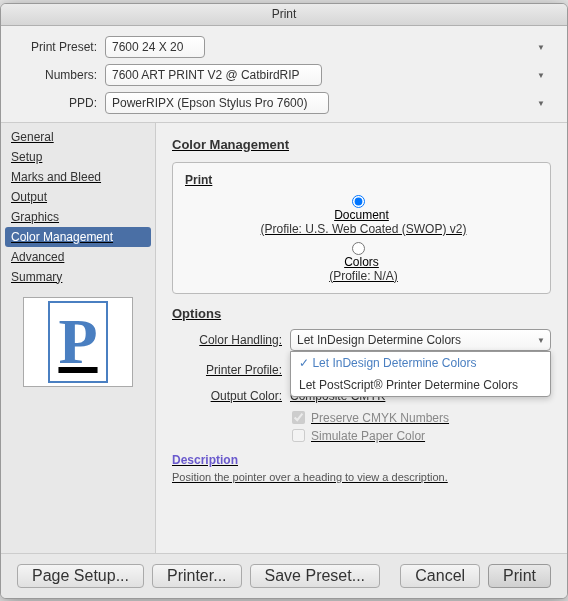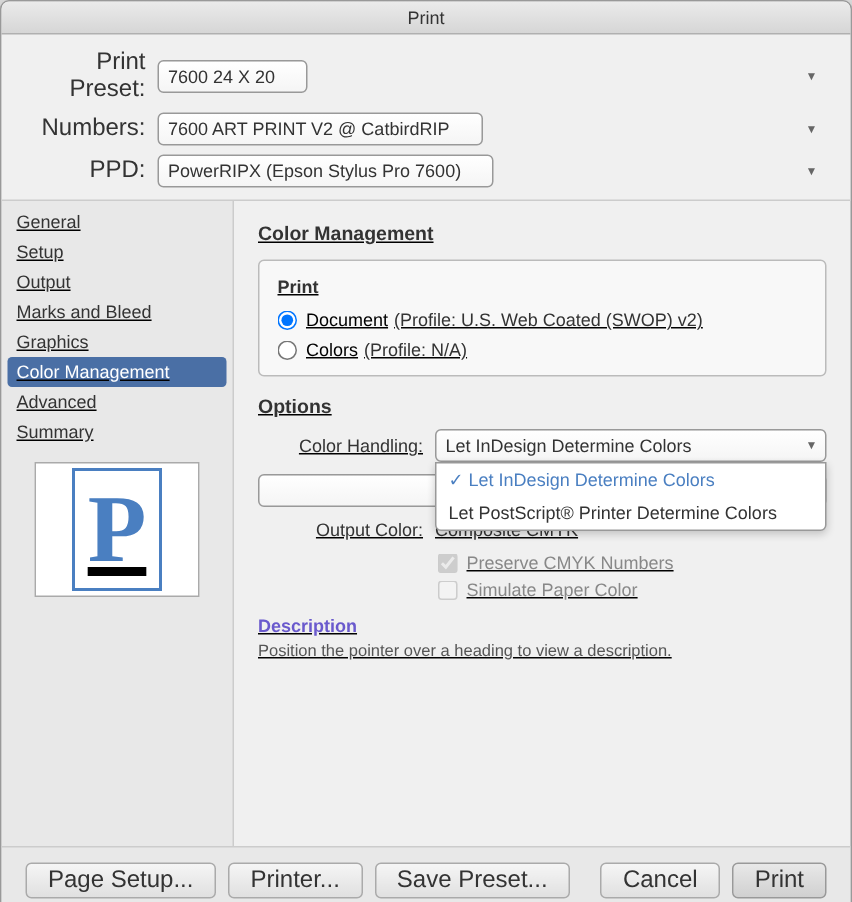--- a/index.html
+++ b/index.html
@@ -43,21 +43,21 @@
       display: flex;
       align-items: center;
       margin-bottom: 6px;
     }
     .field-row:last-child { margin-bottom: 0; }
     .field-label {
       text-align: right;
       width: 80px;
       margin-right: 8px;
       color: #333;
-      font-size: 16px;
+      font-size: 12px;
       flex-shrink: 0;
     }
     .field-select {
       flex: 1;
       height: 22px;
       border: 1px solid #999;
       border-radius: 4px;
       background: linear-gradient(to bottom, #fff, #f5f5f5);
       padding: 0 20px 0 6px;
       font-size: 12px;
@@ -146,20 +146,21 @@
       font-size: 12px;
       font-weight: 600;
       color: #333;
       margin-bottom: 8px;
     }
     .radio-row {
       display: flex;
       align-items: center;
       margin-bottom: 6px;
       font-size: 12px;
+      flex-direction: column;
     }
     .radio-row:last-child { margin-bottom: 0; }
     .radio-row input[type=radio] {
       margin-right: 6px;
     }
     .options-section { }
     .options-title {
       font-size: 13px;
       font-weight: 600;
       color: #333;
@@ -327,22 +328,22 @@
         </select>
       </div>
     </div>
   </div>
 
   <div class="main-content">
 
     <div class="sidebar">
       <div class="sidebar-item">General</div>
       <div class="sidebar-item">Setup</div>
+      <div class="sidebar-item">Marks and Bleed</div>
       <div class="sidebar-item">Output</div>
-      <div class="sidebar-item">Marks and Bleed</div>
       <div class="sidebar-item">Graphics</div>
       <div class="sidebar-item active">Color Management</div>
       <div class="sidebar-item">Advanced</div>
       <div class="sidebar-item">Summary</div>
 
       <div class="sidebar-preview">
         <span class="preview-p">P</span>
       </div>
     </div>
 
@@ -374,20 +375,21 @@
             </select>
             
             <div class="dropdown-menu">
               <div class="dropdown-item selected">Let InDesign Determine Colors</div>
               <div class="dropdown-item">Let PostScript® Printer Determine Colors</div>
             </div>
           </div>
         </div>
 
         <div class="option-row">
+          <span class="option-label">Printer Profile:</span>
           <div class="option-select-wrapper">
             <select class="option-select">
               <option></option>
             </select>
           </div>
         </div>
 
         <div class="option-row">
           <span class="option-label">Output Color:</span>
           <span class="option-value">Composite CMYK</span>

